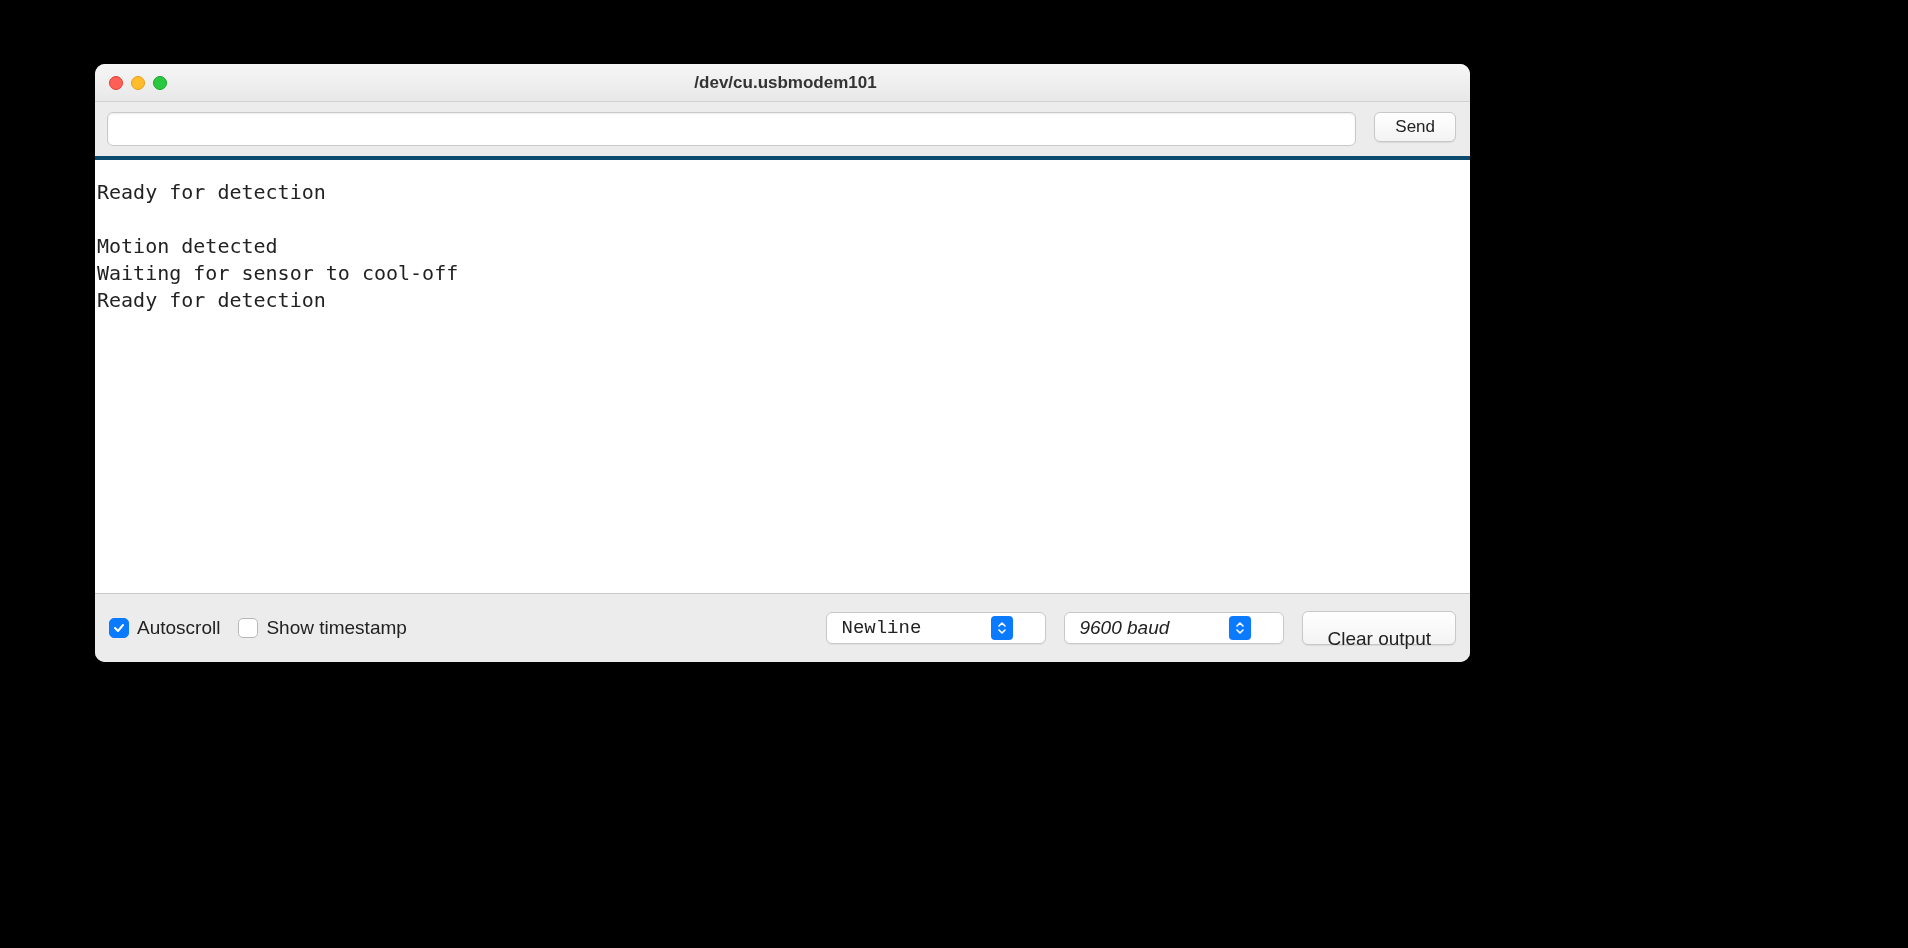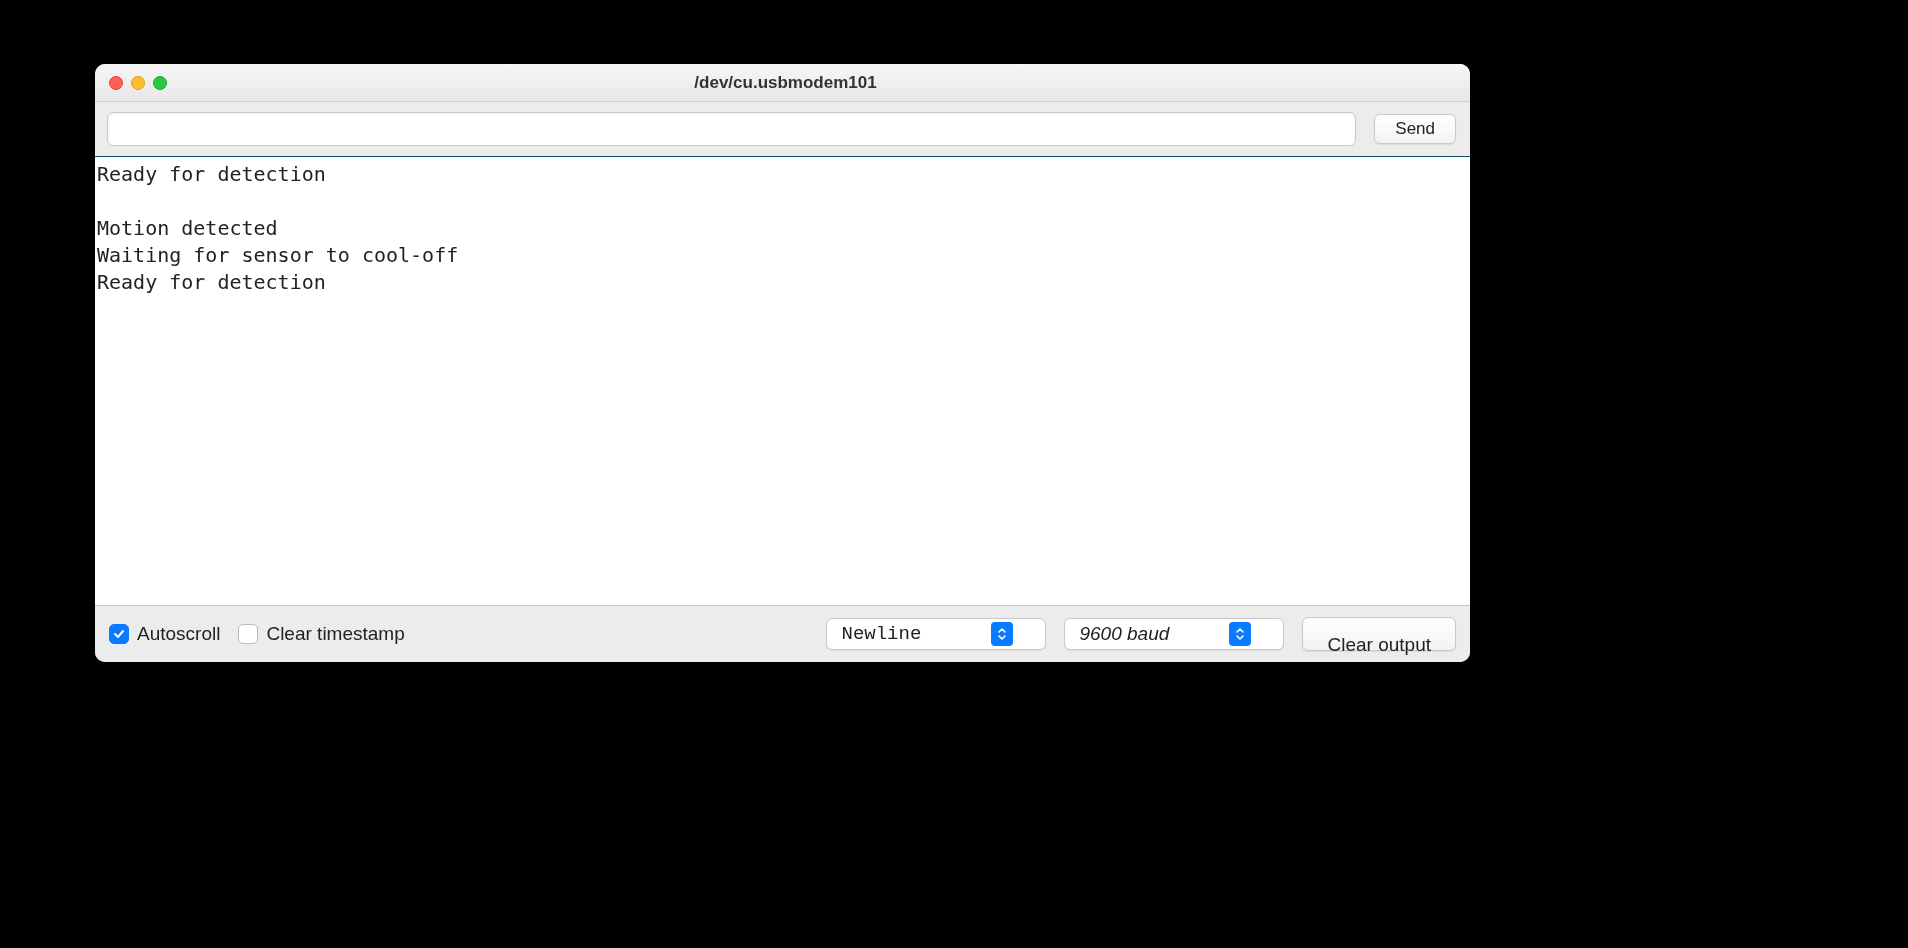--- a/index.html
+++ b/index.html
@@ -55,23 +55,22 @@
     text-align: center;
     font-weight: 600;
     font-size: 17px;
     color: #333;
     pointer-events: none;
   }
   .input-row {
     padding: 10px 14px 10px 12px;
     display: flex;
     gap: 18px;
-    align-items: center;
     background: #ececec;
-    border-bottom: 1px solid #0c4a6e;
+    border-bottom: 4px solid #0c4a6e;
     flex-shrink: 0;
   }
   .serial-input {
     flex: 1;
     height: 34px;
     border: 1px solid #c8c8c8;
     border-radius: 6px;
     background: #fff;
     box-shadow: inset 0 1px 2px rgba(0,0,0,0.08);
     padding: 0 10px;
@@ -85,31 +84,31 @@
     background: linear-gradient(#ffffff, #f3f3f3);
     border: 1px solid #c8c8c8;
     font-size: 17px;
     color: #222;
     cursor: pointer;
     box-shadow: 0 1px 0 rgba(255,255,255,0.6) inset, 0 1px 1px rgba(0,0,0,0.08);
   }
   .console {
     flex: 1;
     background: #fff;
-    padding: 4px 2px;
+    padding: 19px 2px;
     font-family: "Menlo", "Consolas", monospace;
     font-size: 20px;
     line-height: 27px;
     color: #222;
     white-space: pre;
     overflow: auto;
     border-bottom: 1px solid #c8c8c8;
   }
   .bottom-bar {
-    height: 56px;
+    height: 68px;
     background: #ececec;
     display: flex;
     align-items: center;
     padding: 0 14px;
     gap: 18px;
     flex-shrink: 0;
   }
   .checkbox-group {
     display: flex;
     align-items: center;
@@ -208,21 +207,21 @@
           <path d="M2 6 L5 9 L10 3" stroke="#fff" stroke-width="2" fill="none" stroke-linecap="round" stroke-linejoin="round"></path>
         </svg>
       </div>
       <span>Autoscroll</span>
     </div>
 
     <div class="checkbox-group">
       <div class="mac-checkbox" id="cb-timestamp">
         
       </div>
-      <span>Clear timestamp</span>
+      <span>Show timestamp</span>
     </div>
 
     <div class="spacer"></div>
 
     <div class="select" style="min-width:220px;font-family:Liberation Mono, monospace;">
       <span class="sel-label">Newline</span>
       <span class="arrows">
         <svg width="10" height="14" viewBox="0 0 10 14">
           <path d="M2 5 L5 2 L8 5" stroke="#fff" stroke-width="1.6" fill="none" stroke-linecap="round" stroke-linejoin="round"></path>
           <path d="M2 9 L5 12 L8 9" stroke="#fff" stroke-width="1.6" fill="none" stroke-linecap="round" stroke-linejoin="round"></path>

